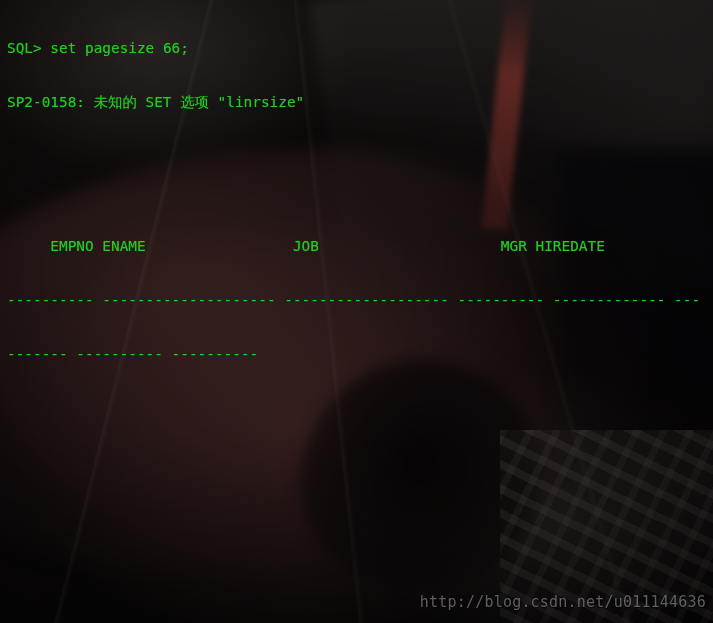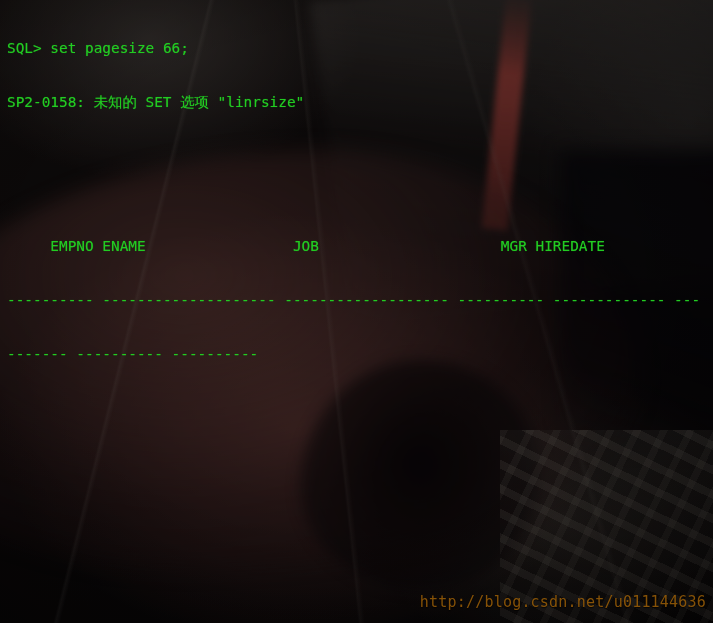--- a/index.html
+++ b/index.html
@@ -94,21 +94,21 @@
     letter-spacing:0px;
     white-space:pre;
     text-shadow:0 0 1px rgba(34,204,34,.55);
   }
   .line{display:block;height:18px;white-space:pre;}
   .blank{display:block;height:18px;}
 
   
   #watermark{
     position:absolute;right:7px;bottom:12px;
-    color:#a16207;
+    color:#737373;
     opacity:.82;
     font-family:"DejaVu Sans Mono","Liberation Mono",monospace;
     font-size:15px;
     letter-spacing:.2px;
     white-space:pre;
     text-shadow:0 1px 1px rgba(0,0,0,.9);
     pointer-events:none;
   }
 </style>
 </head>

